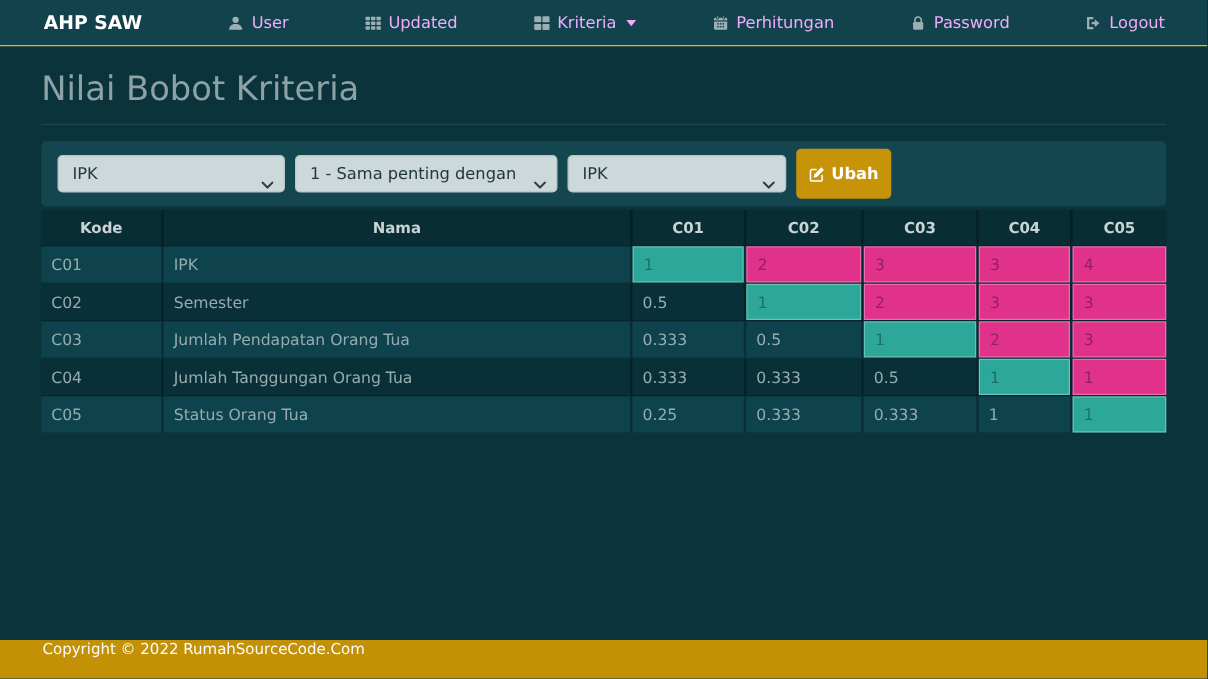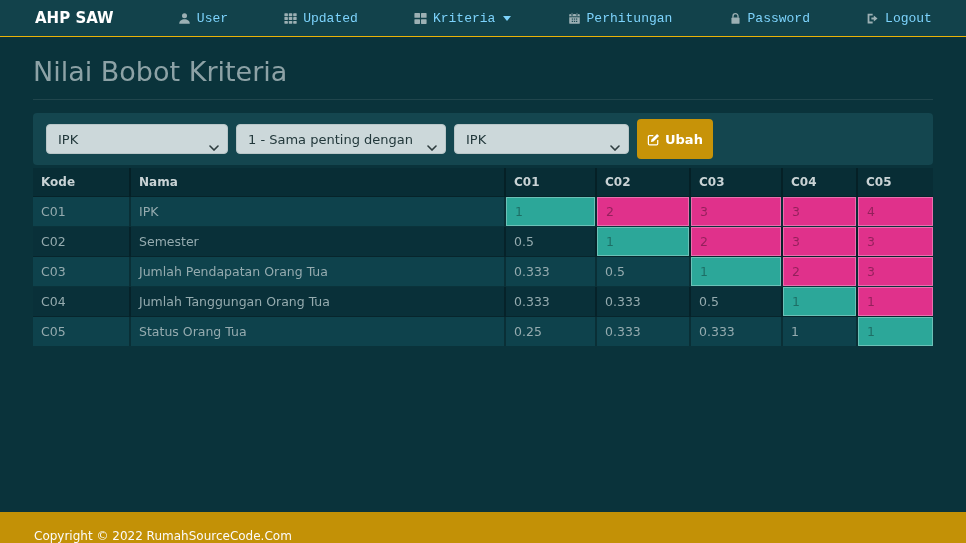--- a/index.html
+++ b/index.html
@@ -26,25 +26,24 @@
     font-size: 15px;
     font-weight: bold;
     margin-right: 22px;
     cursor: pointer;
   }
   .nav-item {
     display: flex;
     align-items: center;
     gap: 6px;
     padding: 0 14px;
-    color: #7dd3fc;
+    color: #f0abfc;
     font-size: 13px;
     cursor: pointer;
     height: 37px;
-    font-family: Liberation Mono, monospace;
   }
   .nav-item svg { display: block; }
   .nicon { display: flex; align-items: center; color: #9cb0b4; }
   .caret { margin-left: 2px; display: flex; align-items: center; }
 
   
   .container { margin: 0 33px; }
   .page-title {
     font-size: 27px;
     font-weight: 400;
@@ -110,21 +109,21 @@
     width: 100%;
     border-collapse: collapse;
     margin-top: 3px;
     table-layout: fixed;
   }
   table.matrix thead th {
     background: #082d35;
     color: #c9d3d5;
     font-size: 12px;
     font-weight: bold;
-    text-align: left;
+    text-align: center;
     padding: 7px 8px;
     height: 28px;
   }
   table.matrix tbody tr:nth-child(odd)  { background: #0e424c; }
   table.matrix tbody tr:nth-child(even) { background: #093039; }
   table.matrix tbody td {
     color: #95abaf;
     font-size: 12.5px;
     height: 29px;
     padding: 0 8px;
@@ -147,21 +146,21 @@
   .cell-input.diag  { background: #2ca799; }
   .cell-input.upper { background: #e0318b; }
 
   
   .footer {
     position: absolute;
     bottom: 0; left: 0; right: 0;
     height: 31px;
     background: #c39106;
     display: flex;
-    align-items: flex-end;
+    align-items: flex-start;
     justify-content: space-between;
     padding: 0 34px;
     color: #fbfbfb;
     font-size: 12px;
   }
   .footer .updated { font-style: italic; font-weight: bold; }
 </style>
 </head>
 <body>
 

